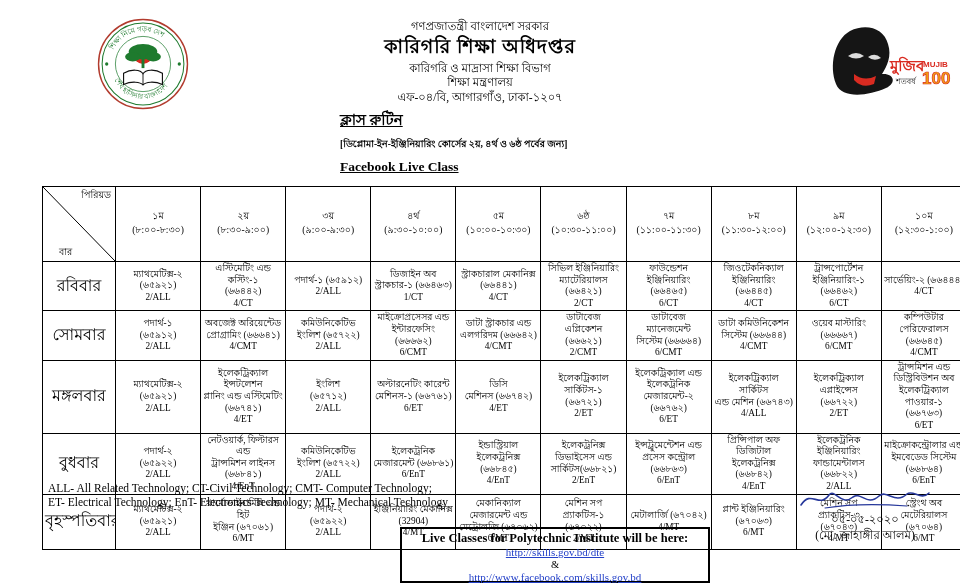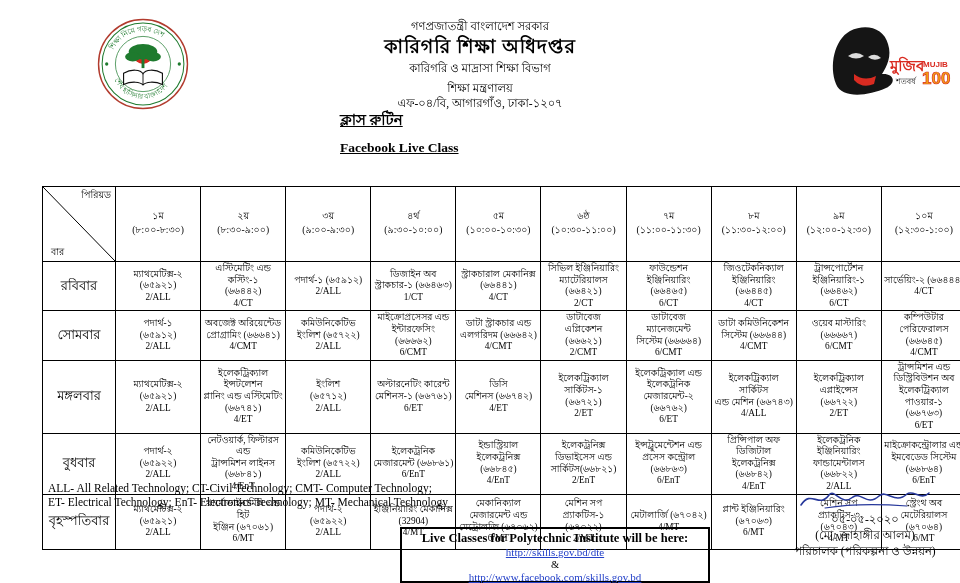--- a/index.html
+++ b/index.html
@@ -4,21 +4,21 @@
 <style>
   html,body{margin:0;padding:0;background:#e8e8e8;}
   .page{position:relative;width:960px;height:583px;background:#ffffff;
         font-family:"Liberation Serif",serif;color:#000;overflow:hidden;}
 
   
   .head-center{position:absolute;top:20px;left:0;width:100%;text-align:center;line-height:1.2;}
   .h-line1{font-size:11.5px;}
   .h-line2{font-size:19px;font-weight:bold;margin-top:2px;letter-spacing:1px;}
   .h-line3{font-size:11.5px;margin-top:3px;}
-  .h-line4{font-size:11.5px;margin-top:7px;}
+  .h-line4{font-size:11.5px;margin-top:1px;}
   .h-line5{font-size:11.5px;margin-top:1px;}
   .logo-left{position:absolute;left:97px;top:18px;}
   .logo-right{position:absolute;left:826px;top:22px;}
 
   
   .start-notice{position:absolute;left:97px;top:126px;font-size:17.5px;font-weight:bold;}
   .center-title{position:absolute;left:340px;top:108px;width:320px;}
   .routine-heading{font-size:15px;font-weight:bold;text-decoration:underline;}
   .course-note{font-size:9.5px;font-weight:bold;margin-top:4px;}
   .platform-heading{font-size:13.5px;font-weight:bold;text-decoration:underline;margin-top:7px;}
@@ -27,26 +27,26 @@
   table.routine{position:absolute;left:42px;top:186px;width:925px;border-collapse:collapse;table-layout:fixed;}
   table.routine th,table.routine td{border:1px solid #000;text-align:center;vertical-align:middle;
       font-weight:normal;padding:1px 2px;white-space:pre-line;overflow:hidden;}
   .period-th{font-size:9.5px;line-height:1.45;}
   thead tr{height:28px;}
   tbody tr:nth-child(1){height:48px;}
   tbody tr:nth-child(2){height:48px;}
   tbody tr:nth-child(3){height:53px;}
   tbody tr:nth-child(4){height:57px;}
   tbody tr:nth-child(5){height:55px;}
-  .day-td{font-size:13px;}
+  .day-td{font-size:16px;}
   .class-td{font-size:9.3px;line-height:1.25;}
   .corner-th{position:relative;padding:0;}
   .corner-th .diag{position:absolute;left:0;top:0;width:100%;height:100%;}
   .corner-top{position:absolute;top:1px;right:4px;font-size:9.5px;}
-  .corner-bottom{position:absolute;bottom:1px;left:8px;font-size:9.5px;}
+  .corner-bottom{position:absolute;bottom:1px;left:16px;font-size:9.5px;}
 
   
   .legend{position:absolute;left:48px;top:481px;font-size:11.5px;line-height:1.25;}
   .live-box{position:absolute;left:400px;top:527px;width:306px;height:50px;border:2px solid #000;
             text-align:center;padding-top:2px;}
   .live-title{font-size:12.5px;font-weight:bold;}
   .live-link{font-size:11px;text-decoration:underline;display:block;line-height:1.2;}
   .live-sep{font-size:10.5px;line-height:1.1;}
   .sign-block{position:absolute;left:775px;top:487px;width:180px;text-align:center;font-size:11.5px;line-height:1.4;}
   .sign-svg{display:block;margin:0 auto;}
@@ -101,20 +101,21 @@
       <path d="M28,52 q10,8 22,2 l-2,8 q-12,5 -20,-4 Z" fill="#d92b21"></path>
     </g>
     <text x="64" y="49" font-size="15" font-weight="bold" fill="#d92b21" font-family="Liberation Serif, serif" id="mujib-bn">মুজিব</text>
     <text x="70" y="62" font-size="8" fill="#151515" font-family="Liberation Serif, serif" id="mujib-bn2">শতবর্ষ</text>
     <text x="97" y="45" font-size="8" font-weight="bold" fill="#d92b21" font-family="Liberation Sans, sans-serif" id="mujib-en">MUJIB</text>
     <text x="96" y="62" font-size="17" font-weight="bold" fill="#f3a712" stroke="#d92b21" stroke-width="0.7" font-family="Liberation Sans, sans-serif" id="mujib-100">100</text>
   </svg>
 
   <div class="center-title">
     <div class="routine-heading">ক্লাস রুটিন</div>
+    <div class="course-note">[ডিপ্লোমা-ইন-ইঞ্জিনিয়ারিং কোর্সের ২য়, ৪র্থ ও ৬ষ্ঠ পর্বের জন্য]</div>
     <div class="platform-heading">Facebook Live Class</div>
   </div>
 
   <table class="routine">
     <colgroup>
       <col style="width:73px">
       <col span="10">
     </colgroup>
     <thead>
       <tr id="head-row">
@@ -344,16 +345,15 @@
     <a class="live-link" style="color: rgb(36, 65, 201);">http://www.facebook.com/skills.gov.bd</a>
   </div>
 
   <div class="sign-block">
     <svg class="sign-svg" width="140" height="24" viewBox="0 0 140 24">
       <path d="M6,18 C16,2 24,22 34,8 C40,1 46,20 58,10 C66,4 72,20 84,9 C92,2 100,18 112,7 C118,2 126,14 134,6" fill="none" stroke="#27389b" stroke-width="1.6" stroke-linecap="round"></path>
       <path d="M30,21 C55,17 85,17 112,19" fill="none" stroke="#27389b" stroke-width="1.1" stroke-linecap="round"></path>
     </svg>
     <div>০৫-০৫-২০২০</div>
     <div>(মো: জাহাঙ্গীর আলম)</div>
-    <div>পরিচালক (পরিকল্পনা ও উন্নয়ন)</div>
   </div>
 
 </div>
 
 </body></html>

